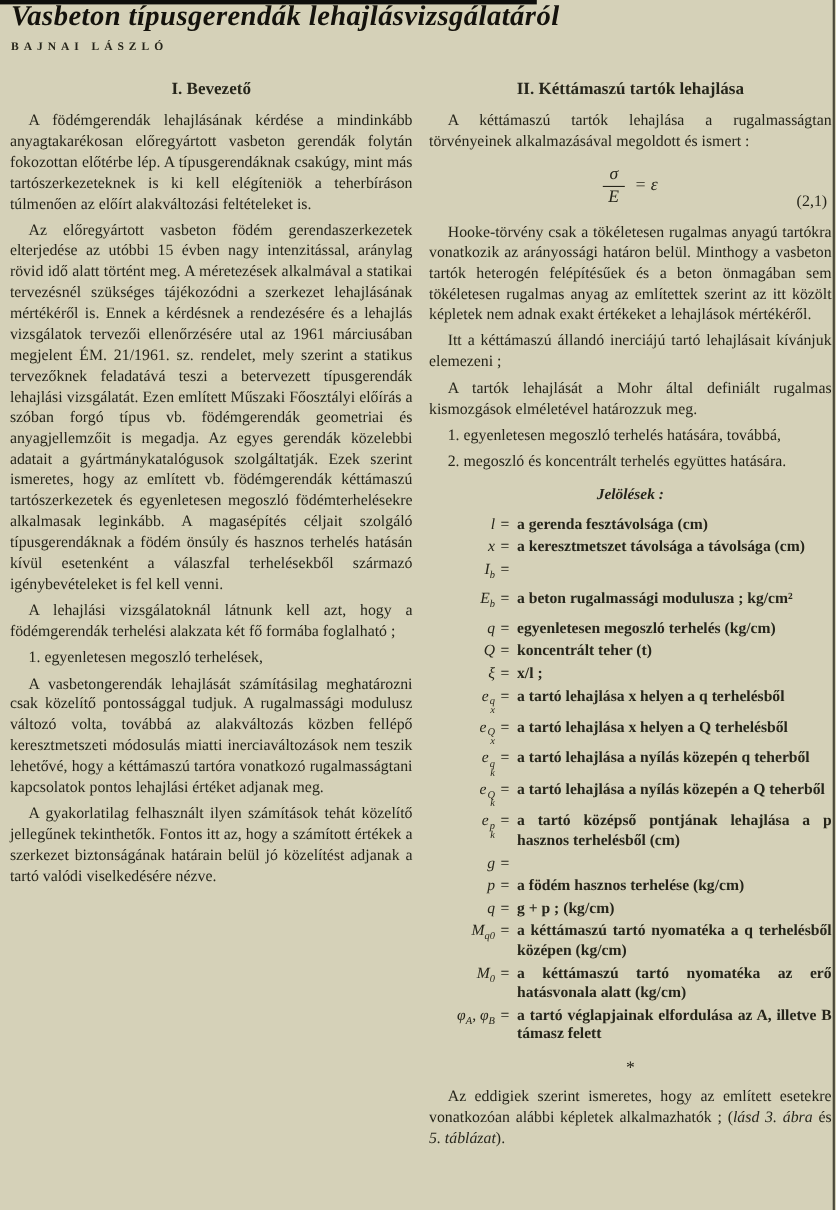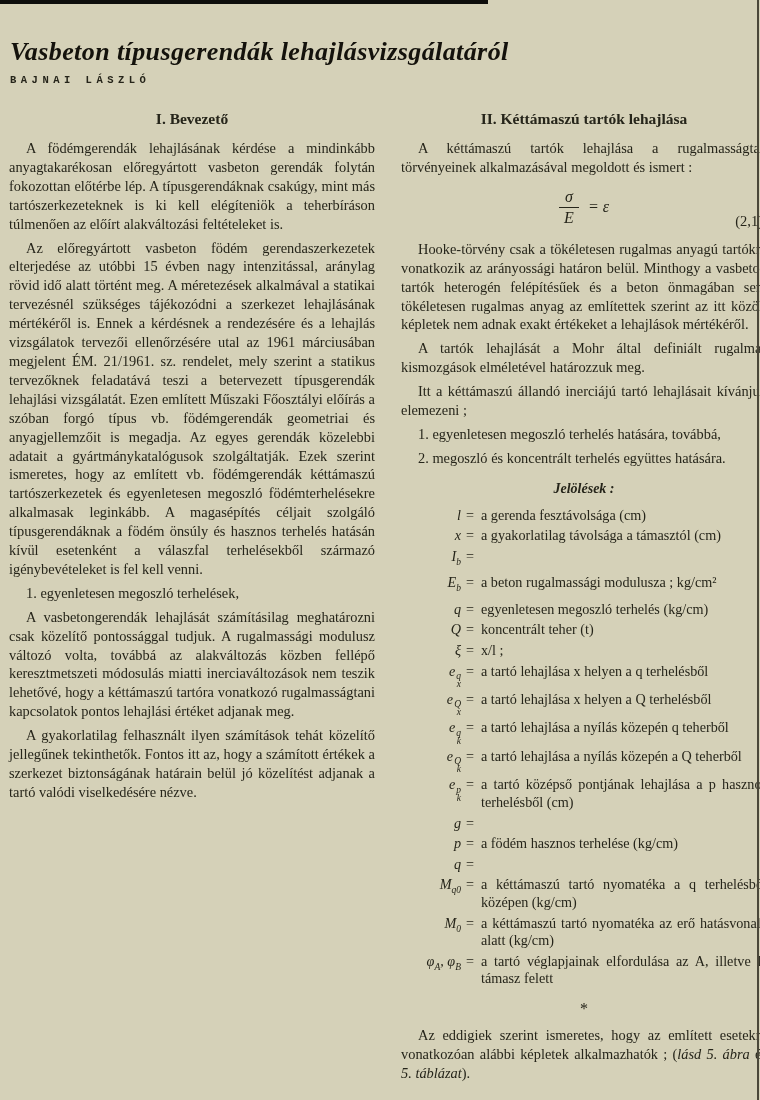--- a/index.html
+++ b/index.html
@@ -8,27 +8,27 @@
     --title-ink:#14120c;
   }
   html,body{margin:0;padding:0;}
   body{
     width:760px;height:1100px;position:relative;overflow:hidden;
     background:var(--bg);color:var(--ink);
     font-family:"Liberation Serif","DejaVu Serif",serif;
   }
   .top-bar{position:absolute;top:0;left:0;width:488px;height:4px;background:#0e0e0c;}
   .right-edge{position:absolute;top:0;right:1px;width:2px;height:1100px;background:#4a4739;}
-  .header{padding:13px 10px 0 10px;margin-top:24px;}
+  .header{padding:0 10px 0 10px;}
   .title{
     font-size:26px;font-style:italic;font-weight:bold;color:var(--title-ink);
     letter-spacing:0.4px;margin:0;
   }
-  .author{margin-top:7px;font-size:10.5px;letter-spacing:4.5px;font-weight:bold;font-family:Liberation Mono, monospace;}
-  .columns{display:flex;gap:26px;padding:0 6px 0 9px;margin-top:24px;}
+  .author{margin-top:7px;font-size:10.5px;letter-spacing:4.5px;font-weight:bold;}
+  .columns{display:flex;gap:15px;padding:0 6px 0 9px;margin-top:24px;}
   .col{width:366px;flex:0 0 auto;}
   .section-heading{text-align:center;font-weight:bold;font-size:15.5px;margin:0 0 11px 0;}
   .para{margin:0 0 5px 0;text-align:justify;text-indent:17px;font-size:14.4px;line-height:18.9px;}
   .formula-row{
     position:relative;display:flex;justify-content:center;align-items:center;
     margin:11px 0 13px;font-size:16px;font-style:italic;
   }
   .frac{display:inline-block;text-align:center;margin-right:9px;}
   .frac-num{display:block;border-bottom:1.3px solid var(--ink);padding:0 6px 1px;}
   .frac-den{display:block;padding-top:1px;}
@@ -36,21 +36,21 @@
   .notation-heading{text-align:center;font-style:italic;font-weight:bold;font-size:14px;margin:13px 0 10px;}
   .def-list{padding:0 0 0 6px;}
   .def-row{display:flex;font-size:14.2px;line-height:17.6px;margin-bottom:3px;}
   .def-sym{min-width:54px;text-align:right;font-style:italic;flex:0 0 auto;}
   .def-sym sub,.def-sym sup{font-size:9.5px;}
   .sym-stack{
     display:inline-flex;flex-direction:column;line-height:0.85;font-size:9.5px;
     vertical-align:-0.35em;margin-left:1px;font-style:italic;
   }
   .def-eq{flex:0 0 auto;padding:0 7px 0 5px;}
-  .def-desc{flex:1;text-align:justify;}
+  .def-desc{flex:1;text-align:justify;font-weight:bold;}
   .separator{text-align:center;font-size:16px;margin:12px 0 8px;}
   .closing{margin-top:4px;}
   .it{font-style:italic;}
 </style>
 </head>
 <body style="background: rgb(213, 209, 184); color: rgb(38, 37, 26);">
 
 <div class="top-bar"></div>
 <div class="right-edge"></div>
 
@@ -59,20 +59,21 @@
   <div class="author">BAJNAI LÁSZLÓ</div>
 </div>
 
 <div class="columns">
 
   <div class="col">
     <h2 class="section-heading">I. Bevezető</h2>
     <div id="left-blocks">
         <p class="para">A födémgerendák lehajlásának kérdése a mindinkább anyagtakarékosan előregyártott vasbeton gerendák folytán fokozottan előtérbe lép. A típusgerendáknak csakúgy, mint más tartószerkezeteknek is ki kell elégíteniök a teherbíráson túlmenően az előírt alakváltozási feltételeket is.</p>
         <p class="para">Az előregyártott vasbeton födém gerendaszerkezetek elterjedése az utóbbi 15 évben nagy intenzitással, aránylag rövid idő alatt történt meg. A méretezések alkalmával a statikai tervezésnél szükséges tájékozódni a szerkezet lehajlásának mértékéről is. Ennek a kérdésnek a rendezésére és a lehajlás vizsgálatok tervezői ellenőrzésére utal az 1961 márciusában megjelent ÉM. 21/1961. sz. rendelet, mely szerint a statikus tervezőknek feladatává teszi a betervezett típusgerendák lehajlási vizsgálatát. Ezen említett Műszaki Főosztályi előírás a szóban forgó típus vb. födémgerendák geometriai és anyagjellemzőit is megadja. Az egyes gerendák közelebbi adatait a gyártmánykatalógusok szolgáltatják. Ezek szerint ismeretes, hogy az említett vb. födémgerendák kéttámaszú tartószerkezetek és egyenletesen megoszló födémterhelésekre alkalmasak leginkább. A magasépítés céljait szolgáló típusgerendáknak a födém önsúly és hasznos terhelés hatásán kívül esetenként a válaszfal terhelésekből származó igénybevételeket is fel kell venni.</p>
+        <p class="para">A lehajlási vizsgálatoknál látnunk kell azt, hogy a födémgerendák terhelési alakzata két fő formába foglalható ;</p>
         <p class="para">1. egyenletesen megoszló terhelések,</p>
         <p class="para">A vasbetongerendák lehajlását számításilag meghatározni csak közelítő pontossággal tudjuk. A rugalmassági modulusz változó volta, továbbá az alakváltozás közben fellépő keresztmetszeti módosulás miatti inerciaváltozások nem teszik lehetővé, hogy a kéttámaszú tartóra vonatkozó rugalmasságtani kapcsolatok pontos lehajlási értéket adjanak meg.</p>
         <p class="para">A gyakorlatilag felhasznált ilyen számítások tehát közelítő jellegűnek tekinthetők. Fontos itt az, hogy a számított értékek a szerkezet biztonságának határain belül jó közelítést adjanak a tartó valódi viselkedésére nézve.</p>
       </div>
   </div>
 
   <div class="col">
     <h2 class="section-heading">II. Kéttámaszú tartók lehajlása</h2>
 
     <p class="para">A kéttámaszú tartók lehajlása a rugalmasságtan törvényeinek alkalmazásával megoldott és ismert :</p>
@@ -82,38 +83,38 @@
         <span class="frac-num">σ</span>
         <span class="frac-den">E</span>
       </span>
       <span>=</span>&nbsp;
       <span>ε</span>
       <span class="eq-number">(2,1)</span>
     </div>
 
     <div id="right-blocks">
         <p class="para">Hooke-törvény csak a tökéletesen rugalmas anyagú tartókra vonatkozik az arányossági határon belül. Minthogy a vasbeton tartók heterogén felépítésűek és a beton önmagában sem tökéletesen rugalmas anyag az említettek szerint az itt közölt képletek nem adnak exakt értékeket a lehajlások mértékéről.</p>
+        <p class="para">Itt a kéttámaszú állandó inerciájú tartó lehajlásait kívánjuk elemezeni ;</p>
         <p class="para">A tartók lehajlását a Mohr által definiált rugalmas kismozgások elméletével határozzuk meg.</p>
-        <p class="para">Itt a kéttámaszú állandó inerciájú tartó lehajlásait kívánjuk elemezeni ;</p>
         <p class="para">1. egyenletesen megoszló terhelés hatására, továbbá,</p>
         <p class="para">2. megoszló és koncentrált terhelés együttes hatására.</p>
       </div>
 
     <h3 class="notation-heading">Jelölések :</h3>
 
     <div id="def-list" class="def-list">
         <div class="def-row">
           <span class="def-sym">l</span>
           <span class="def-eq">=</span>
           <span class="def-desc">a gerenda fesztávolsága (cm)</span>
         </div>
         <div class="def-row">
           <span class="def-sym">x</span>
           <span class="def-eq">=</span>
-          <span class="def-desc">a gyakorlatilag távolsága a támasztól (cm)</span>
+          <span class="def-desc">a keresztmetszet távolsága a távolsága (cm)</span>
         </div>
         <div class="def-row">
           <span class="def-sym">I<sub>b</sub></span>
           <span class="def-eq">=</span>
         </div>
         <div class="def-row">
           <span class="def-sym">E<sub>b</sub></span>
           <span class="def-eq">=</span>
           <span class="def-desc">a beton rugalmassági modulusza ; kg/cm²</span>
         </div>
@@ -177,36 +178,37 @@
           <span class="def-eq">=</span>
         </div>
         <div class="def-row">
           <span class="def-sym">p</span>
           <span class="def-eq">=</span>
           <span class="def-desc">a födém hasznos terhelése (kg/cm)</span>
         </div>
         <div class="def-row">
           <span class="def-sym">q</span>
           <span class="def-eq">=</span>
+          <span class="def-desc">g + p ;  (kg/cm)</span>
         </div>
         <div class="def-row">
           <span class="def-sym">M<sub>q0</sub></span>
           <span class="def-eq">=</span>
           <span class="def-desc">a kéttámaszú tartó nyomatéka a q terhelésből középen (kg/cm)</span>
         </div>
         <div class="def-row">
           <span class="def-sym">M<sub>0</sub></span>
           <span class="def-eq">=</span>
           <span class="def-desc">a kéttámaszú tartó nyomatéka az erő hatásvonala alatt (kg/cm)</span>
         </div>
         <div class="def-row">
           <span class="def-sym">φ<sub>A</sub>, φ<sub>B</sub></span>
           <span class="def-eq">=</span>
           <span class="def-desc">a tartó véglapjainak elfordulása az A, illetve B támasz felett</span>
         </div>
       </div>
 
     <div class="separator">*</div>
 
-    <p class="para closing"><span>Az eddigiek szerint ismeretes, hogy az említett esetekre vonatkozóan alábbi képletek alkalmazhatók ; (</span><span class="it">lásd 5. ábra</span><span> és </span><span class="it">5. táblázat</span><span>).</span></p>
+    <p class="para closing"><span>Az eddigiek szerint ismeretes, hogy az említett esetekre vonatkozóan alábbi képletek alkalmazhatók ; (</span><span class="it">lásd 3. ábra</span><span> és </span><span class="it">5. táblázat</span><span>).</span></p>
   </div>
 
 </div>
 
 </body></html>

